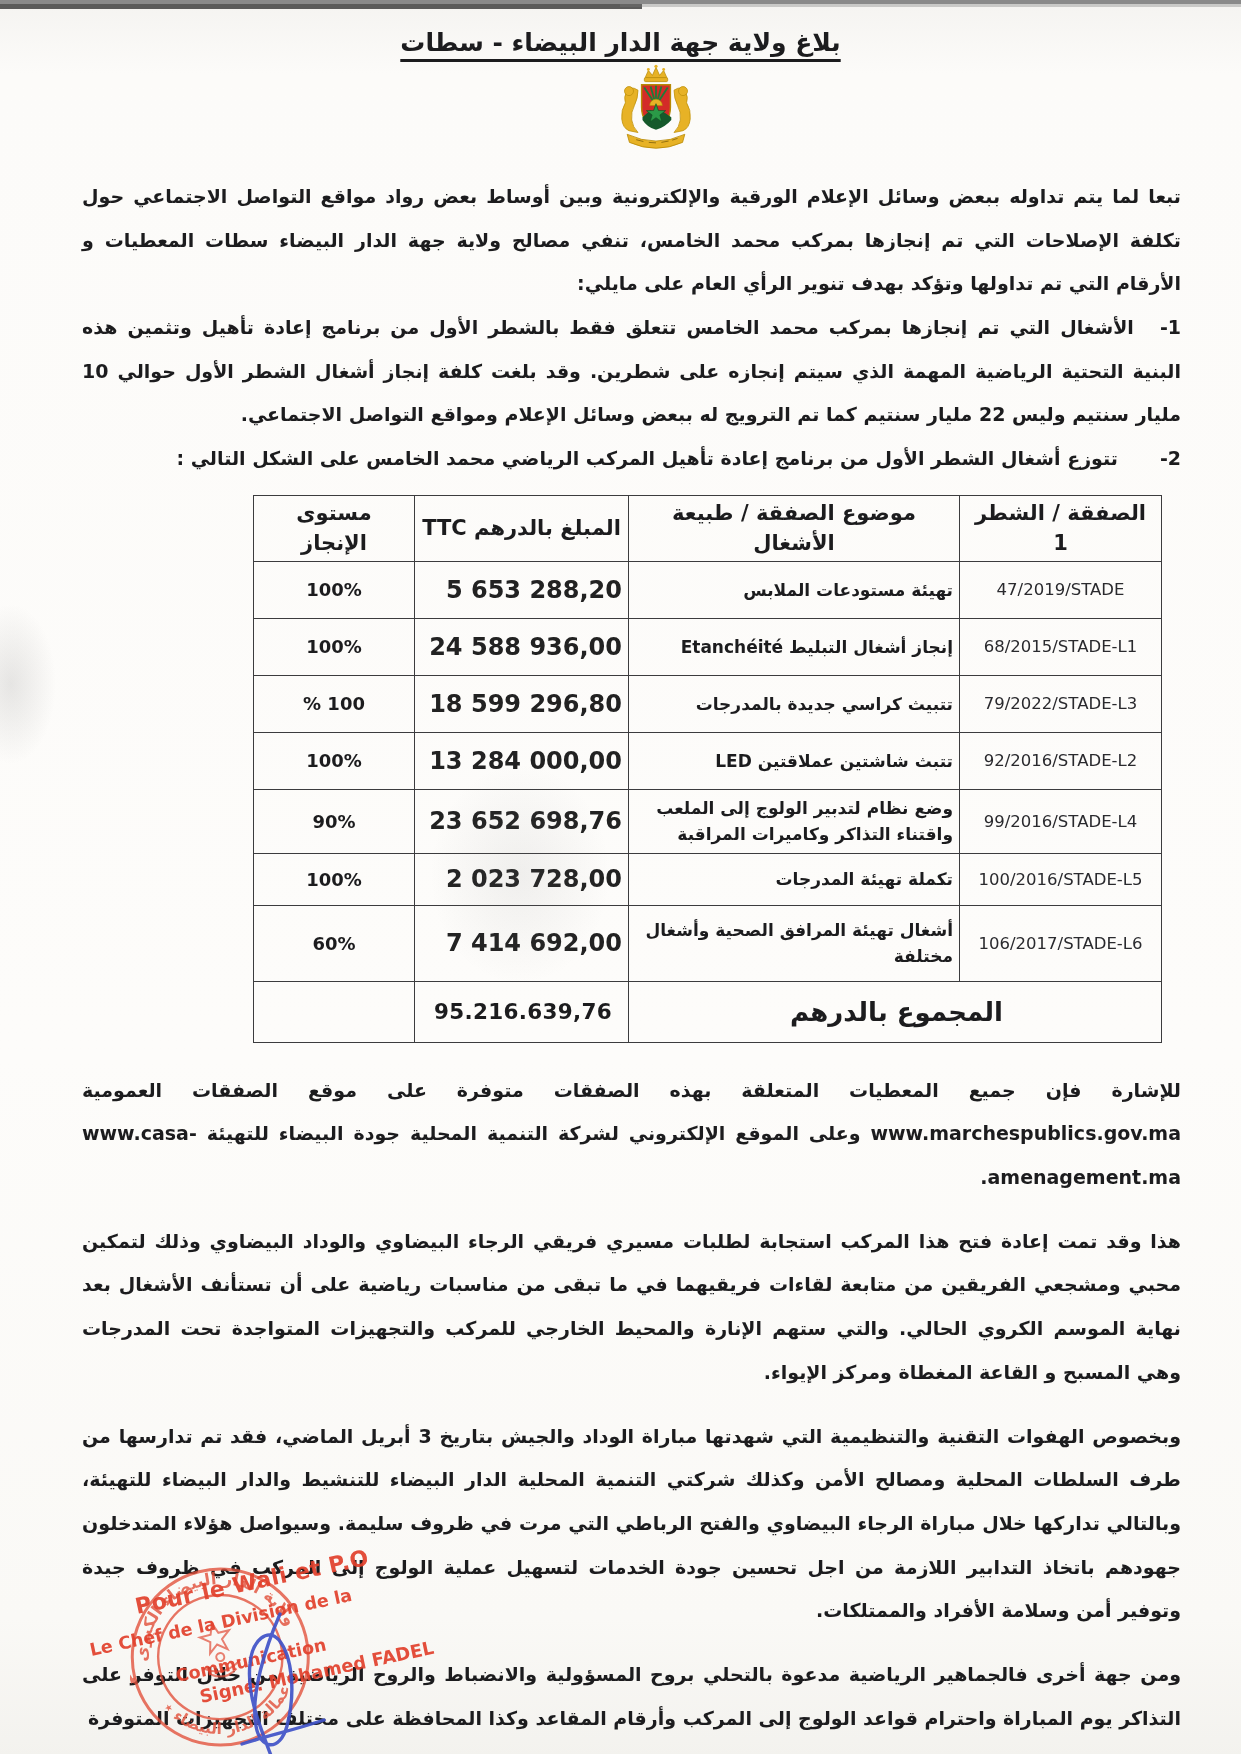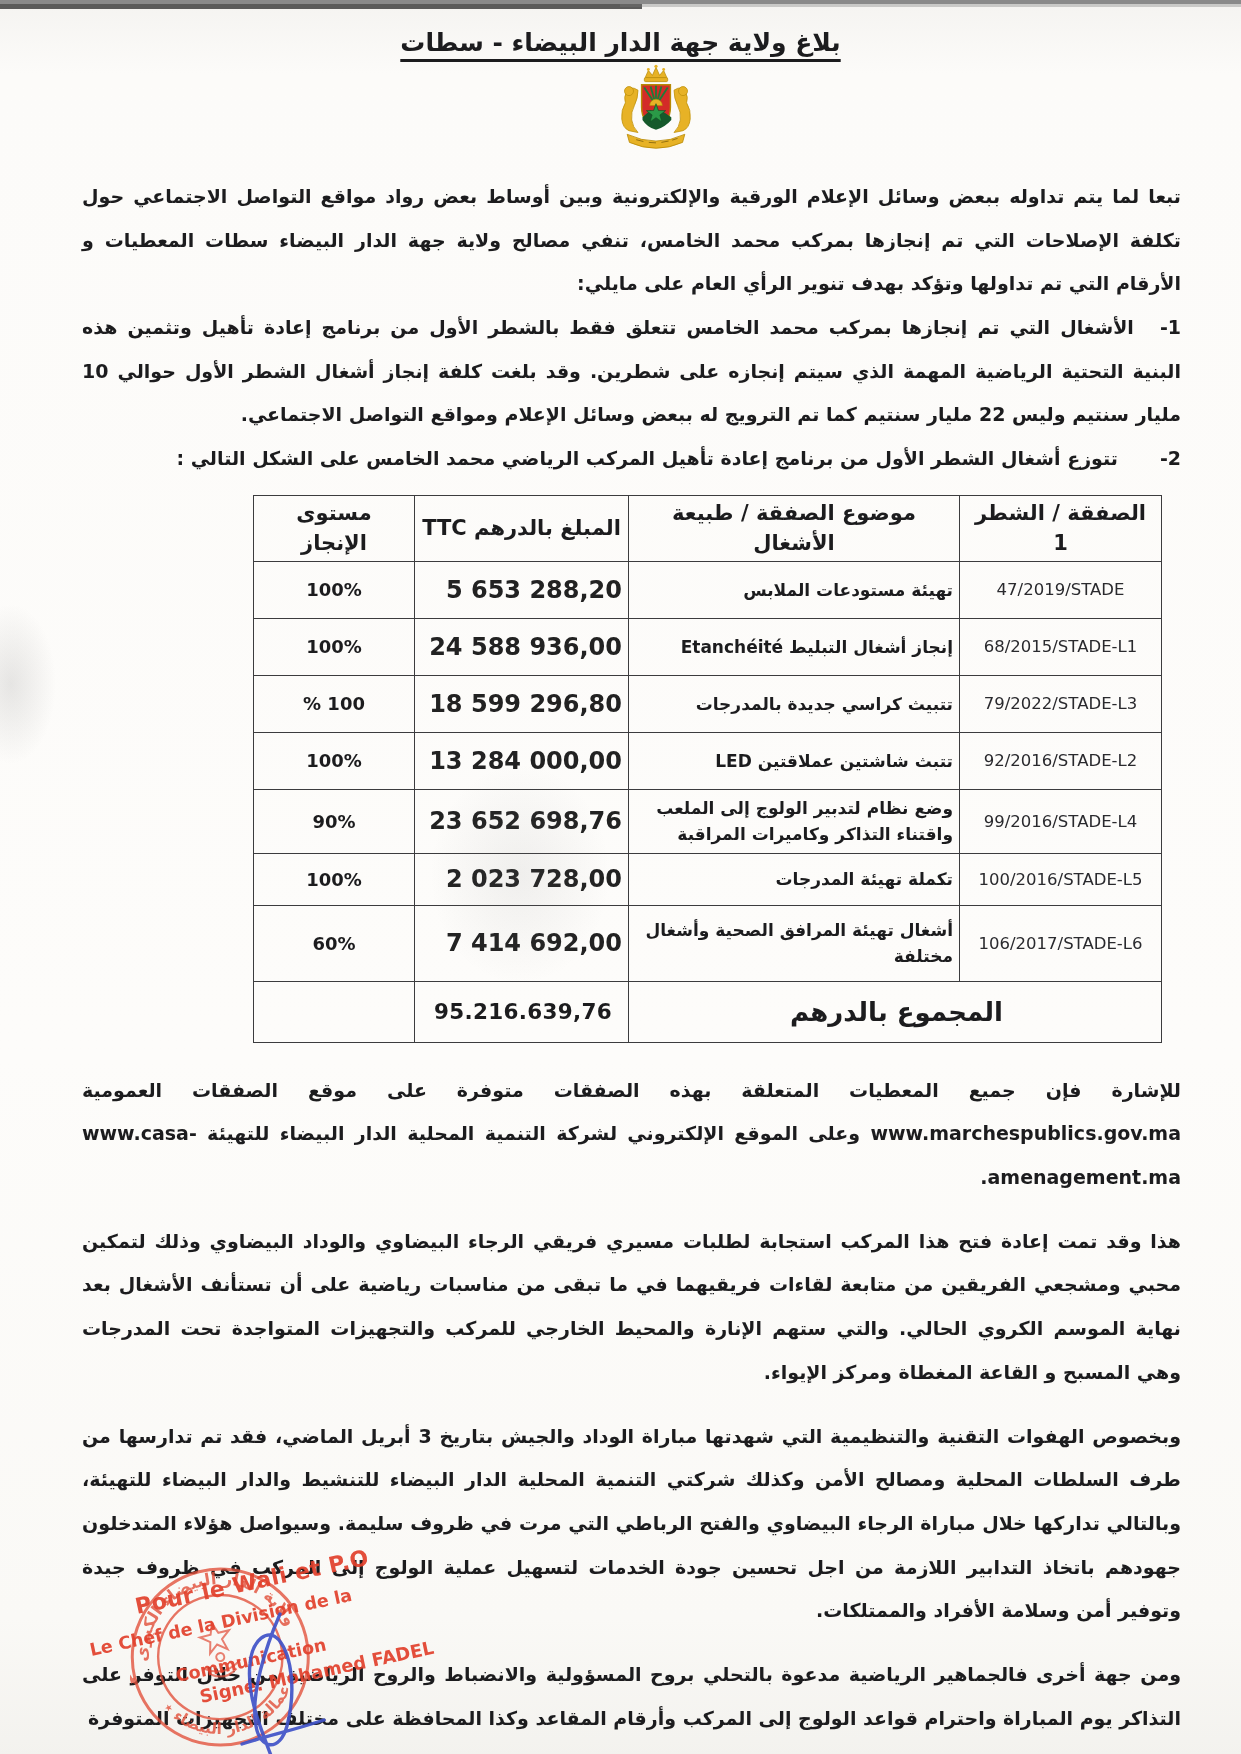--- a/index.html
+++ b/index.html
@@ -169,21 +169,21 @@
       <td class="c-level">60%</td>
     </tr>
     <tr class="total-row">
       <td class="t-label" colspan="2">المجموع بالدرهم</td>
       <td class="t-amount">95.216.639,76</td>
       <td class="t-empty"></td>
     </tr>
   </tbody>
     </table>
 
-  <p class="body p-after"><span>للإشارة فإن جميع المعطيات المتعلقة بهذه الصفقات متوفرة على موقع الصفقات العمومية </span><span class="ltr">www.marchespublics.gov.ma</span><span> وعلى الموقع الإلكتروني لشركة التنمية المحلية الدار البيضاء للتهيئة </span><span class="ltr">www.casa-amenagement.ma</span><span>.</span></p>
+  <p class="body p-after"><span>للإشارة فإن جميع المعطيات المتعلقة بهذه الصفقات متوفرة على موقع الصفقات العمومية </span><span class="ltr">www.marchespublics.gov.ma</span><span> وعلى الموقع الإلكتروني لشركة التنمية المحلية جودة البيضاء للتهيئة </span><span class="ltr">www.casa-amenagement.ma</span><span>.</span></p>
 
   <p class="body p-mid">هذا وقد تمت إعادة فتح هذا المركب استجابة لطلبات مسيري فريقي الرجاء البيضاوي والوداد البيضاوي وذلك لتمكين محبي ومشجعي الفريقين من متابعة لقاءات فريقيهما في ما تبقى من مناسبات رياضية على أن تستأنف الأشغال بعد نهاية الموسم الكروي الحالي. والتي ستهم الإنارة والمحيط الخارجي للمركب والتجهيزات المتواجدة تحت المدرجات وهي المسبح و القاعة المغطاة ومركز الإيواء.</p>
 
   <p class="body p-mid">وبخصوص الهفوات التقنية والتنظيمية التي شهدتها مباراة الوداد والجيش بتاريخ 3 أبريل الماضي،  فقد تم تدارسها من طرف السلطات المحلية ومصالح الأمن وكذلك شركتي التنمية المحلية الدار البيضاء للتنشيط والدار البيضاء للتهيئة، وبالتالي تداركها خلال مباراة الرجاء البيضاوي والفتح الرباطي التي مرت في ظروف سليمة. وسيواصل هؤلاء المتدخلون جهودهم باتخاذ التدابير اللازمة من اجل تحسين جودة الخدمات لتسهيل عملية الولوج إلى المركب في ظروف جيدة وتوفير أمن وسلامة الأفراد والممتلكات.</p>
 
   <p class="body p-mid">ومن جهة أخرى فالجماهير الرياضية مدعوة بالتحلي بروح المسؤولية والانضباط والروح الرياضية من خلال التوفر على التذاكر يوم المباراة واحترام قواعد الولوج إلى المركب وأرقام المقاعد وكذا المحافظة على مختلف التجهيزات المتوفرة</p>
 
   <div class="stamp">
     <svg class="seal" width="186" height="200" viewBox="0 0 186 200">
       <g stroke="#e2513c" fill="none" opacity="0.88">

